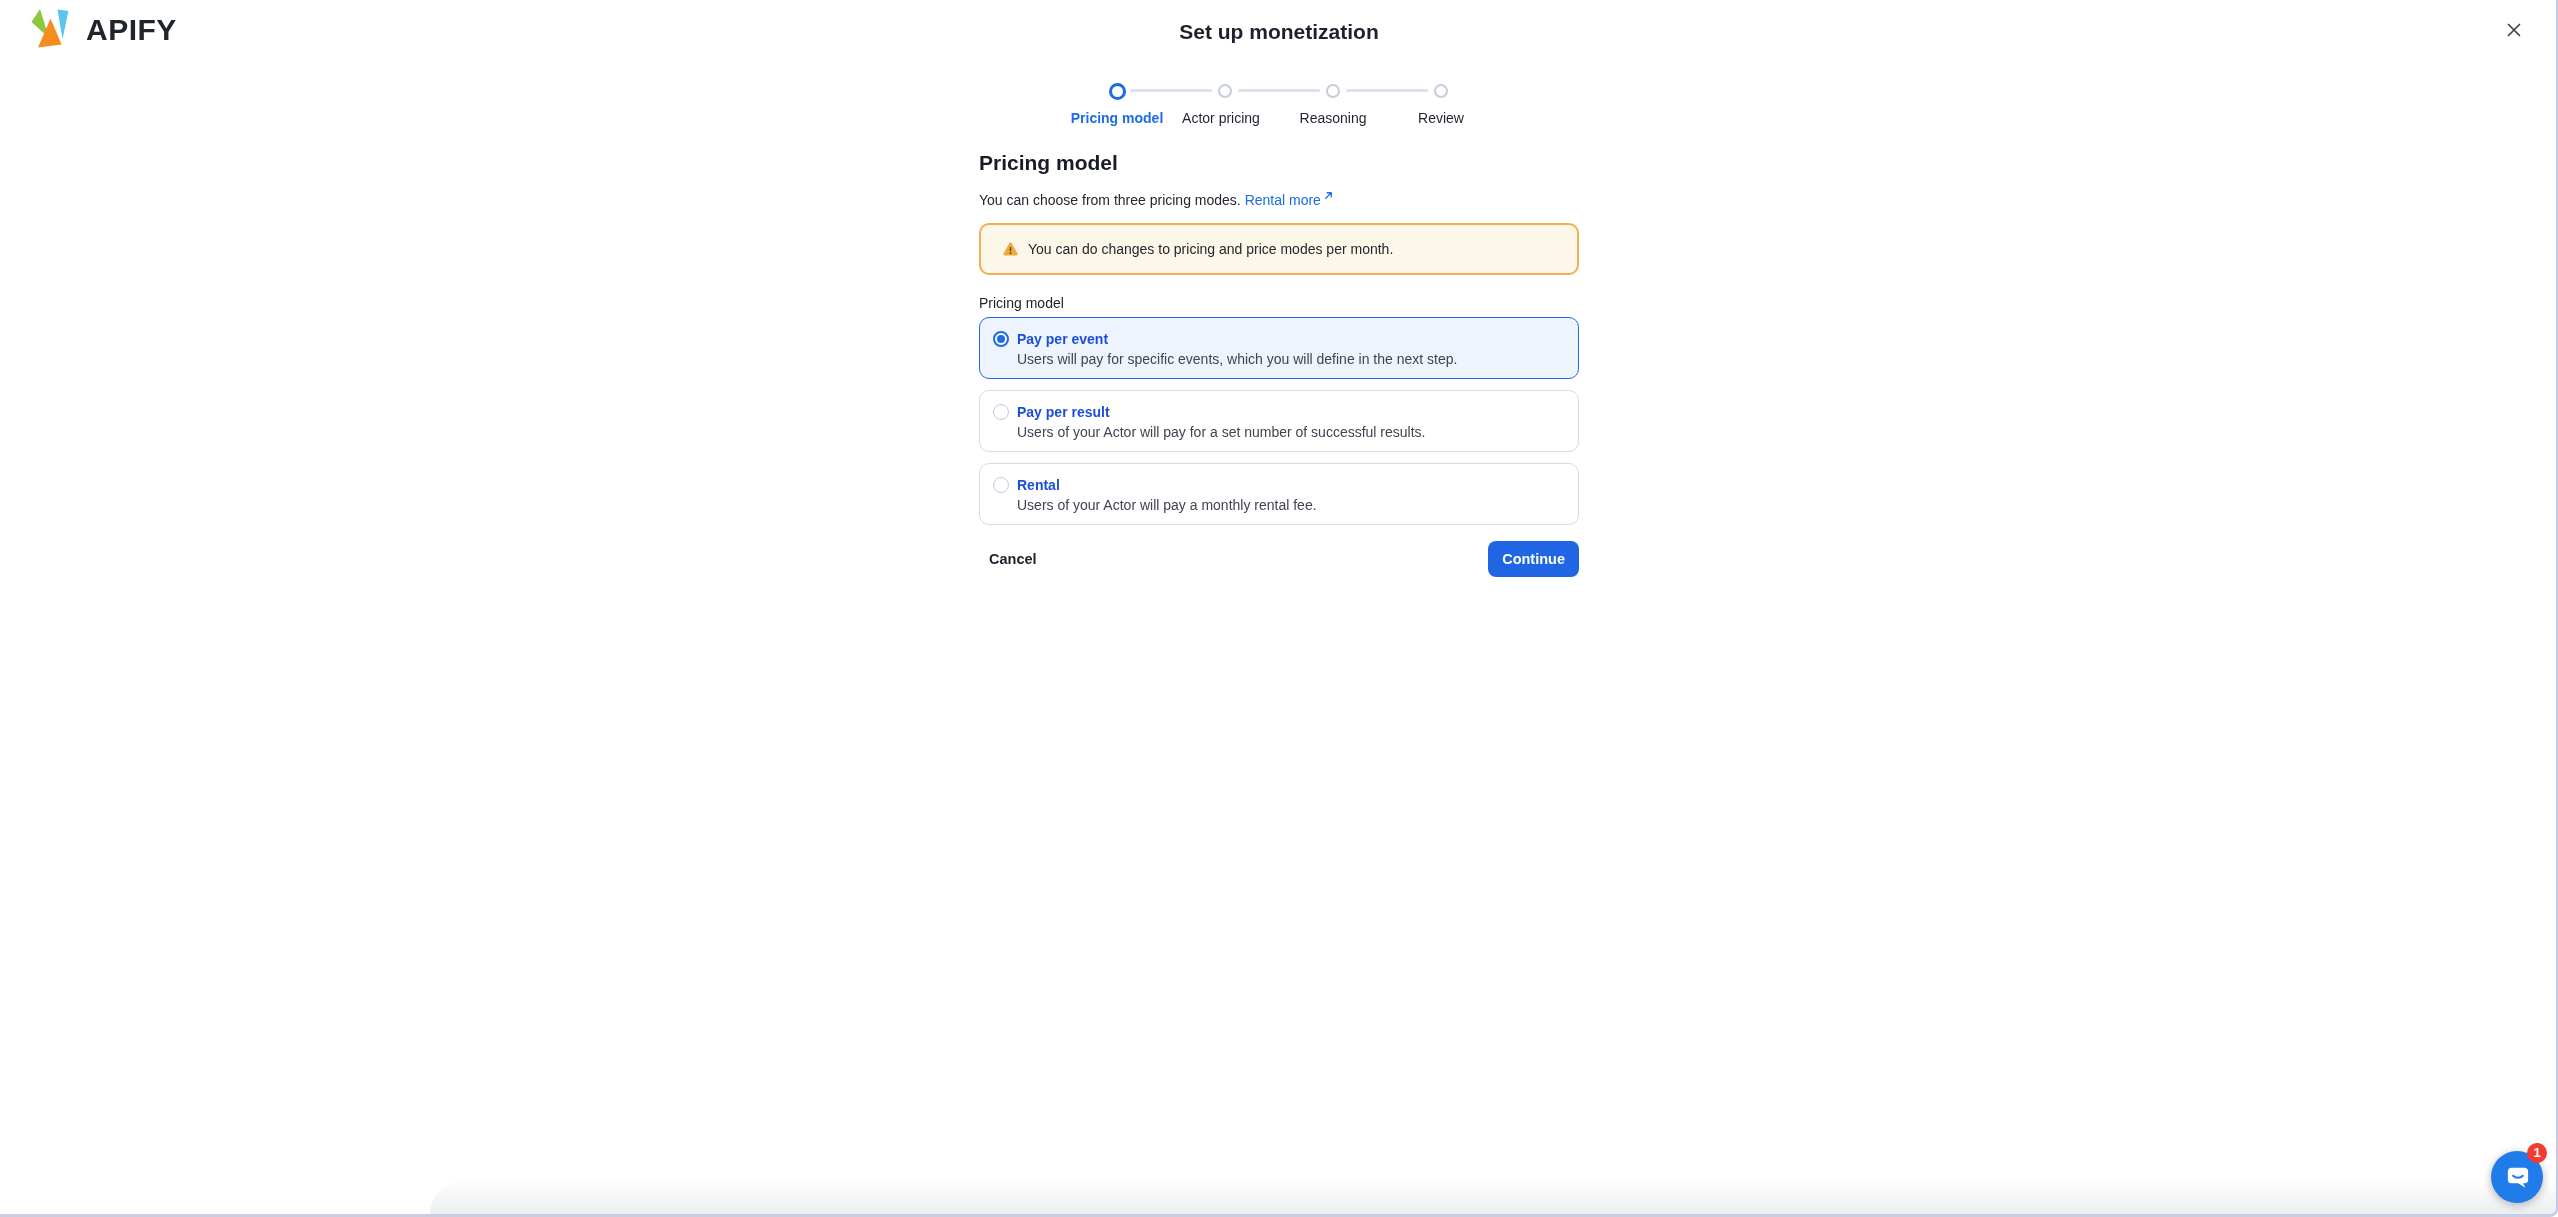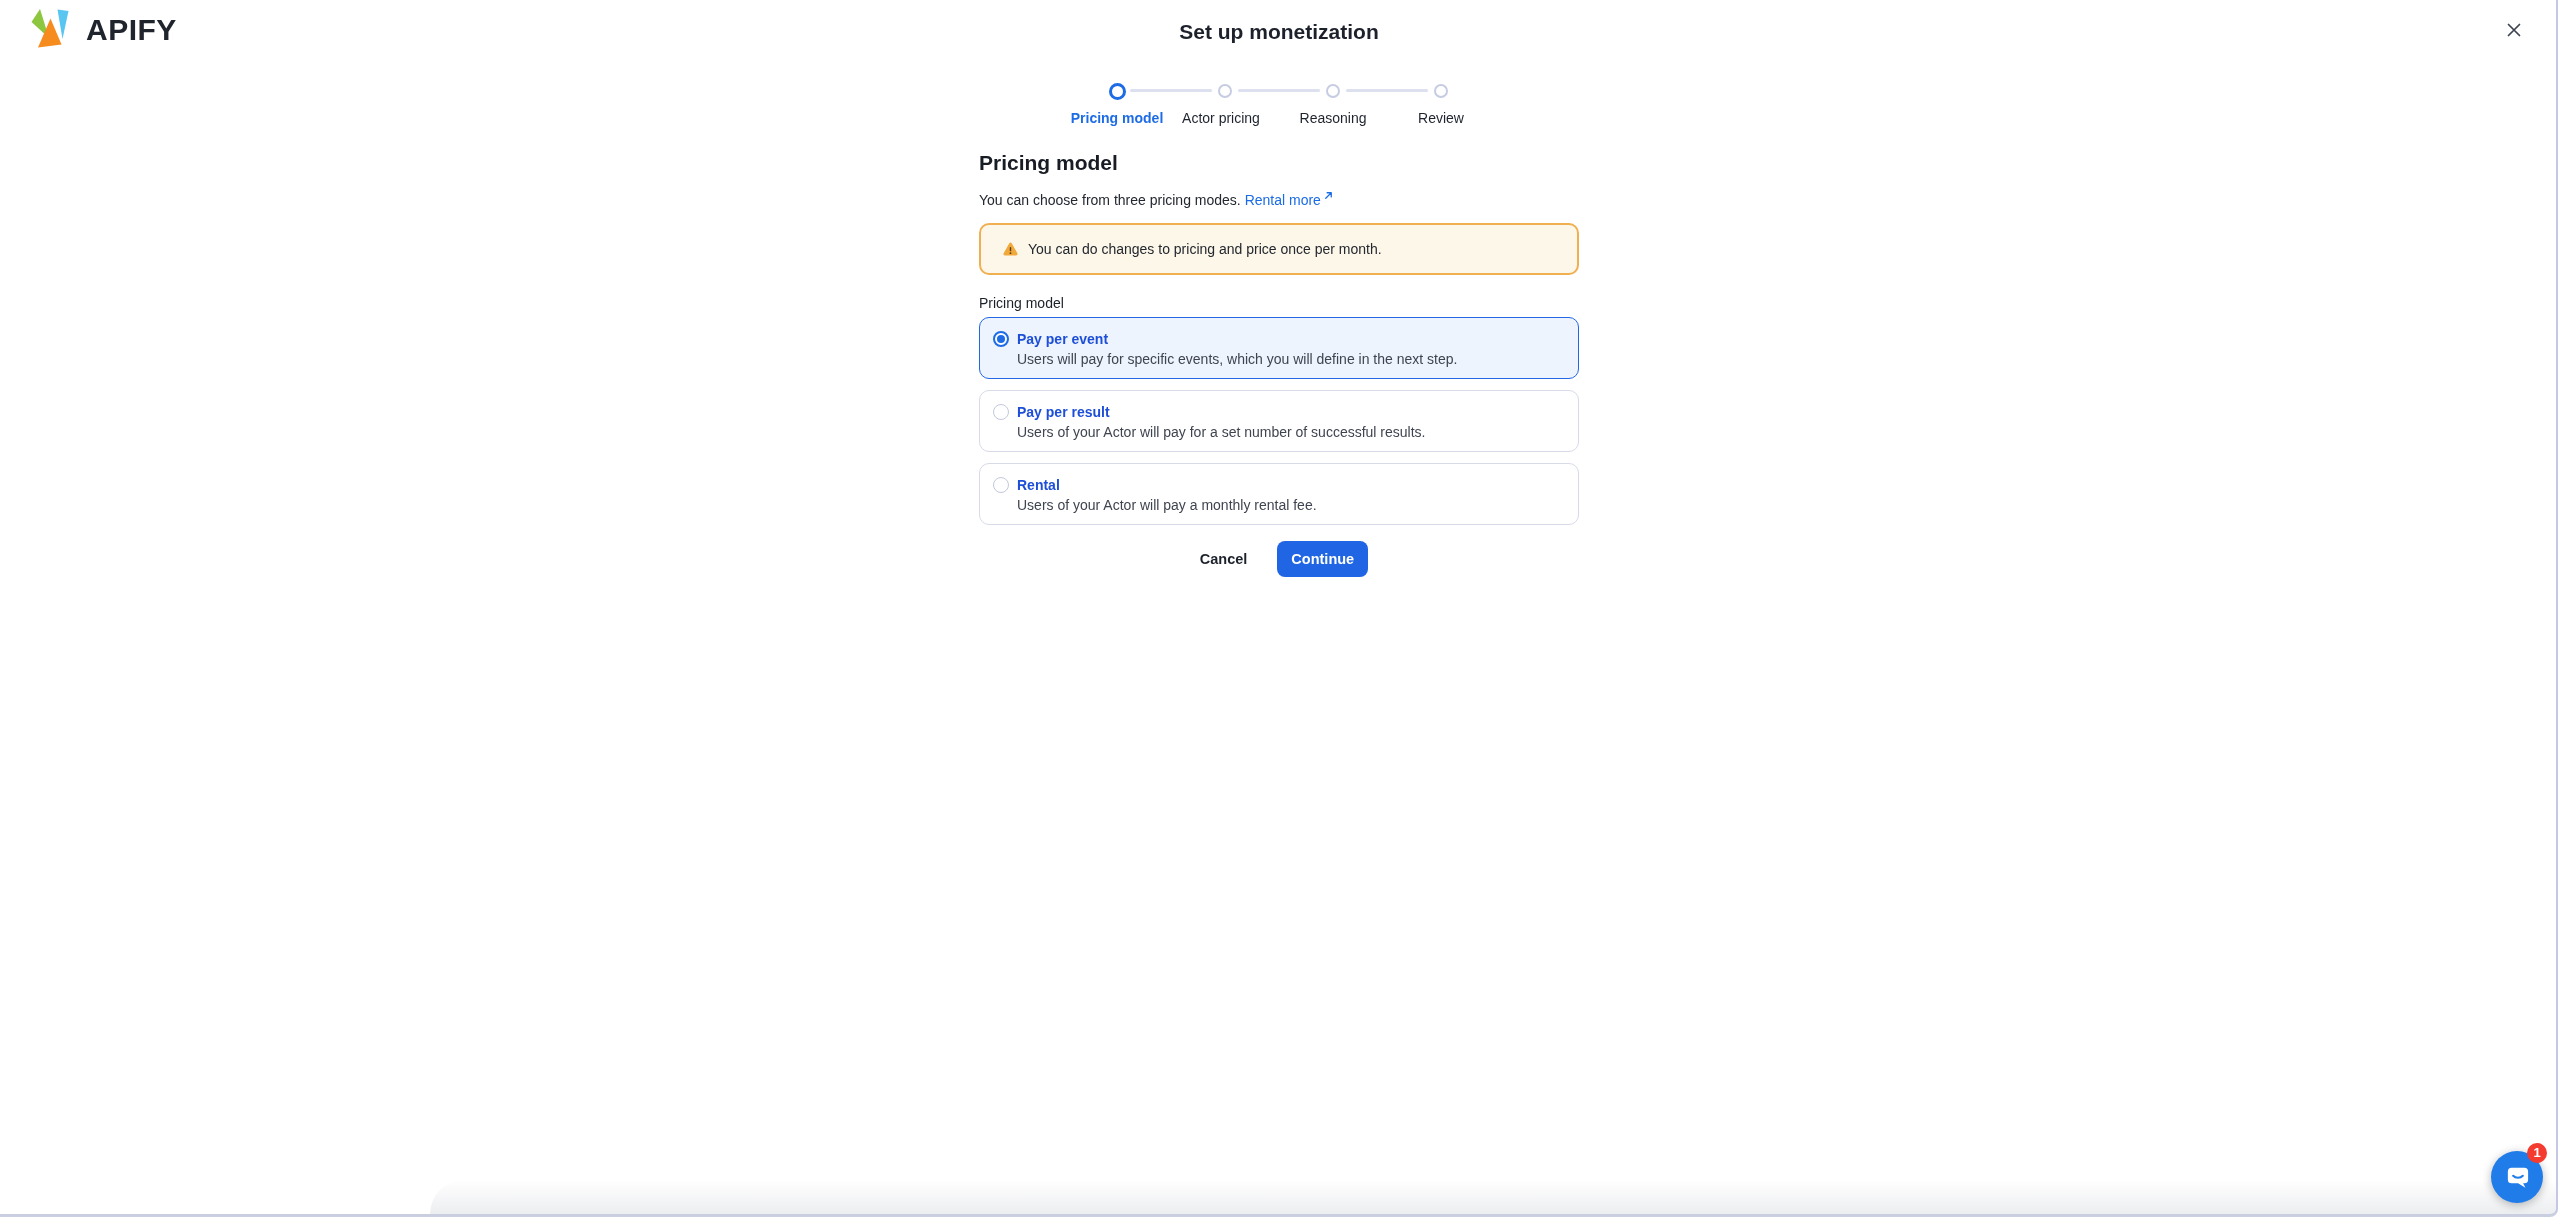--- a/index.html
+++ b/index.html
@@ -64,21 +64,21 @@
 
   .radio { width:16px; height:16px; margin-top:2px; flex:0 0 16px;
            border-radius:50%; background:#fff; position:relative; }
   .radio.checked { border:2px solid #1d6ce5; }
   .radio.checked::after { content:""; position:absolute; left:2px; top:2px; width:8px; height:8px; border-radius:50%; background:#1d6ce5; }
   .radio.unchecked { border:1.5px solid #c3c9dc; }
 
   .option-title { font-size:14px; line-height:20px; font-weight:600; color:#1d4ed8; }
   .option-desc  { font-size:14px; line-height:20px; color:#3f4450; }
 
-  .actions { margin-top:16px; display:flex; justify-content:center; align-items:center; gap:20px; }
+  .actions { margin-top:16px; display:flex; justify-content:space-between; align-items:center; gap:20px; }
   .btn { height:36px; font-family:"Liberation Sans", sans-serif; font-size:14.5px; font-weight:700; cursor:pointer; }
   .btn-ghost { background:transparent; border:none; color:#1d212b; padding:0 10px; }
   .btn-primary { background:#2066e4; border:none; border-radius:8px; color:#ffffff; padding:0 14px; }
 
   
   .window-edge { position:absolute; inset:0; border-right:2px solid #c5c8e4; border-bottom:3px solid #c9cfe0; border-bottom-right-radius:8px; pointer-events:none; }
   .bottom-shade { position:absolute; left:430px; right:2px; bottom:3px; height:34px; pointer-events:none;
                   background:linear-gradient(to bottom, rgba(110,118,140,0) 0%, rgba(110,118,140,0.12) 95%);
                   border-top-left-radius:40px; }
 
@@ -148,21 +148,21 @@
             <path d="M3 9 L9 3 M4.5 3 H9 V7.5" stroke="#1a6be6" stroke-width="1.4" fill="none" stroke-linecap="round" stroke-linejoin="round"></path>
           </svg></span></a>
   </div>
 
   <div class="warning-banner">
     <svg width="17" height="17" viewBox="0 0 24 24">
       <path d="M10.3 3.2 L2.3 17.4 c-.8 1.4 .2 3.1 1.8 3.1 h15.8 c1.6 0 2.6 -1.7 1.8 -3.1 L13.7 3.2 c-.75 -1.35 -2.65 -1.35 -3.4 0 z" fill="#f2a93b"></path>
       <rect x="11" y="8.4" width="2" height="6.2" rx="1" fill="#5b3c0a"></rect>
       <circle cx="12" cy="17.2" r="1.3" fill="#5b3c0a"></circle>
     </svg>
-    <span class="warning-text">You can do changes to pricing and price once per month.</span>
+    <span class="warning-text">You can do changes to pricing and price modes per month.</span>
   </div>
 
   <div class="form-label">Pricing model</div>
 
   <div class="option-card selected">
     <div class="radio checked"></div>
     <div>
       <div class="option-title">Pay per event</div>
       <div class="option-desc">Users will pay for specific events, which you will define in the next step.</div>
     </div>

